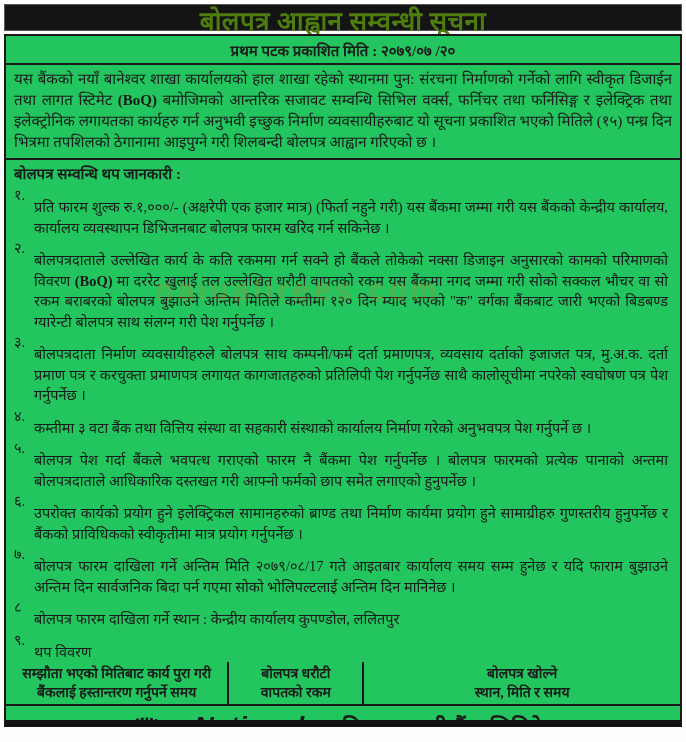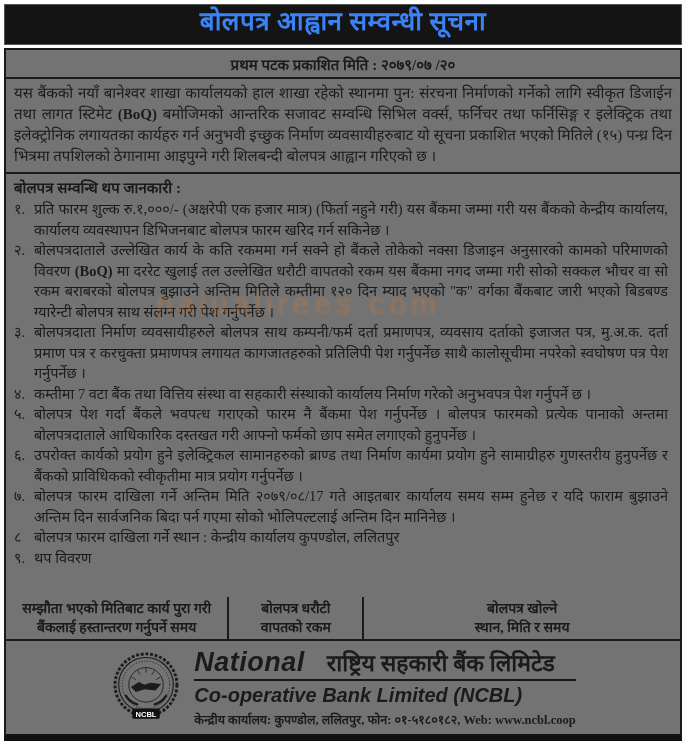--- a/index.html
+++ b/index.html
@@ -13,38 +13,38 @@
   .page{
     position:relative;
     width:686px;height:742px;
     background:#fdfdfb;
     box-sizing:border-box;
     padding:4px 4px 0 4px;
     overflow:hidden;
   }
   .title-bar{
     background:#141414;
-    color:#3b82f6;
-    height:41px;
+    color:#4d7c0f;
+    height:27px;
     line-height:35px;
     text-align:center;
     font-size:26px;
     font-weight:700;
     letter-spacing:.5px;
     box-shadow:0 0 0 1px #555 inset;
   }
   .content-box{
     margin-top:3px;
     border:2px solid #1a1a1a;
     border-bottom:7px solid #111;
     height:693px;
     box-sizing:border-box;
     display:flex;
     flex-direction:column;
-    background:#737373;
+    background:#22c55e;
     position:relative;
     overflow:hidden;
   }
   .pub-date{
     text-align:center;
     font-weight:700;
     font-size:15px;
     padding:4px 0 3px 0;
   }
   .intro{
@@ -53,21 +53,21 @@
     padding:4px 8px 5px 8px;
     font-size:15px;
     line-height:21px;
     text-align:justify;
   }
   .b{font-weight:700;}
   .info{padding:3px 12px 0 8px;flex:1 1 auto;}
   .info-heading{font-weight:700;font-size:15px;line-height:22px;}
   .li{display:flex;font-size:14.5px;line-height:20.5px;text-align:justify;}
   .li .num{flex:0 0 20px;}
-  .li .li-body{flex:1 1 auto;}
+  .li .li-body{flex:1 1 auto;margin-top:12px;}
   table.tbl{
     border-collapse:collapse;
     width:100%;
     table-layout:fixed;
     font-size:14px;
   }
   table.tbl th, table.tbl td{
     border:2px solid #1a1a1a;
     padding:2px 6px;
     vertical-align:top;
@@ -156,21 +156,21 @@
           <div class="li">
             <span class="num">२.</span>
             <span class="li-body"><span>बोलपत्रदाताले उल्लेखित कार्य के कति रकममा गर्न सक्ने हो बैंकले तोकेको नक्सा डिजाइन अनुसारको कामको परिमाणको विवरण </span><span class="b">(BoQ)</span><span> मा दररेट खुलाई तल उल्लेखित धरौटी वापतको रकम यस बैंकमा नगद जम्मा गरी सोको सक्कल भौचर वा सो रकम बराबरको बोलपत्र बुझाउने अन्तिम मितिले कम्तीमा १२० दिन म्याद भएको "क" वर्गका बैंकबाट जारी भएको बिडबण्ड ग्यारेन्टी बोलपत्र साथ संलग्न गरी पेश गर्नुपर्नेछ ।</span></span>
           </div>
           <div class="li">
             <span class="num">३.</span>
             <span class="li-body"><span>बोलपत्रदाता निर्माण व्यवसायीहरुले बोलपत्र साथ कम्पनी/फर्म दर्ता प्रमाणपत्र, व्यवसाय दर्ताको इजाजत पत्र, मु.अ.क. दर्ता प्रमाण पत्र र करचुक्ता प्रमाणपत्र लगायत कागजातहरुको प्रतिलिपी पेश गर्नुपर्नेछ साथै कालोसूचीमा नपरेको स्वघोषण पत्र पेश गर्नुपर्नेछ ।</span></span>
           </div>
           <div class="li">
             <span class="num">४.</span>
-            <span class="li-body"><span>कम्तीमा 7 वटा बैंक तथा वित्तिय संस्था वा सहकारी संस्थाको कार्यालय निर्माण गरेको अनुभवपत्र पेश गर्नुपर्ने छ ।</span></span>
+            <span class="li-body"><span>कम्तीमा ३ वटा बैंक तथा वित्तिय संस्था वा सहकारी संस्थाको कार्यालय निर्माण गरेको अनुभवपत्र पेश गर्नुपर्ने छ ।</span></span>
           </div>
           <div class="li">
             <span class="num">५.</span>
             <span class="li-body"><span>बोलपत्र पेश गर्दा बैंकले भवपत्ध गराएको फारम नै बैंकमा पेश गर्नुपर्नेछ । बोलपत्र फारमको प्रत्येक पानाको अन्तमा बोलपत्रदाताले आधिकारिक दस्तखत गरी आफ्नो फर्मको छाप समेत लगाएको हुनुपर्नेछ ।</span></span>
           </div>
           <div class="li">
             <span class="num">६.</span>
             <span class="li-body"><span>उपरोक्त कार्यको प्रयोग हुने इलेक्ट्रिकल सामानहरुको ब्राण्ड तथा निर्माण कार्यमा प्रयोग हुने सामाग्रीहरु गुणस्तरीय हुनुपर्नेछ र बैंकको प्राविधिकको स्वीकृतीमा मात्र प्रयोग गर्नुपर्नेछ ।</span></span>
           </div>
           <div class="li">

